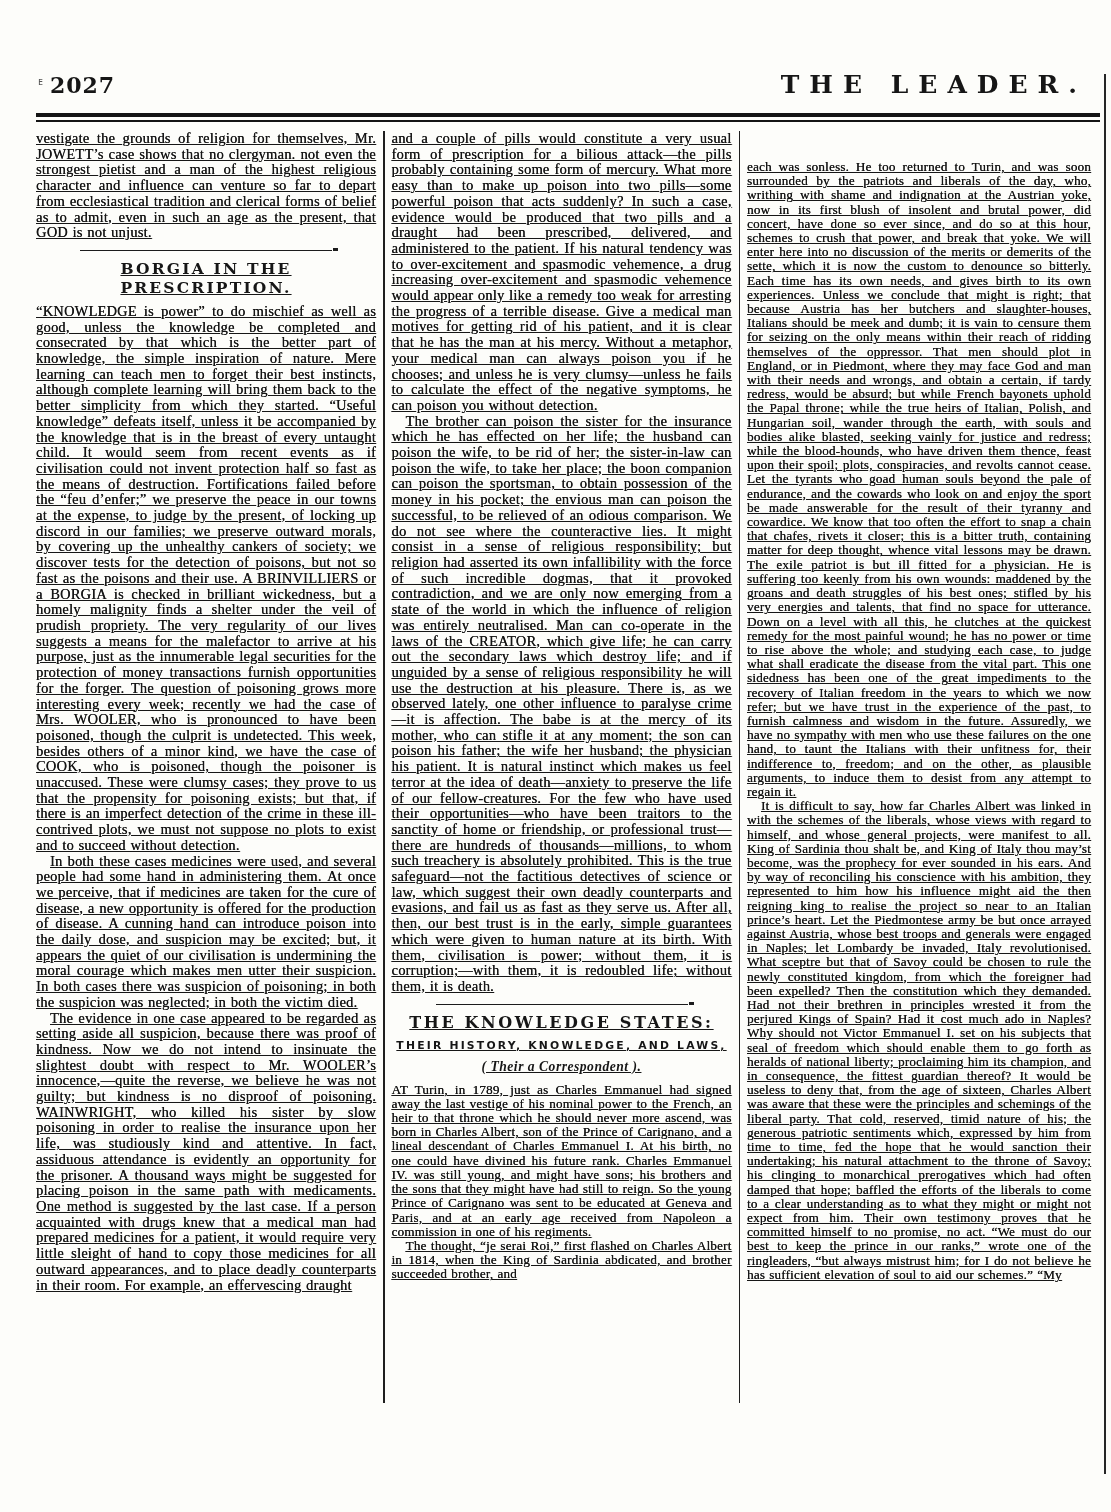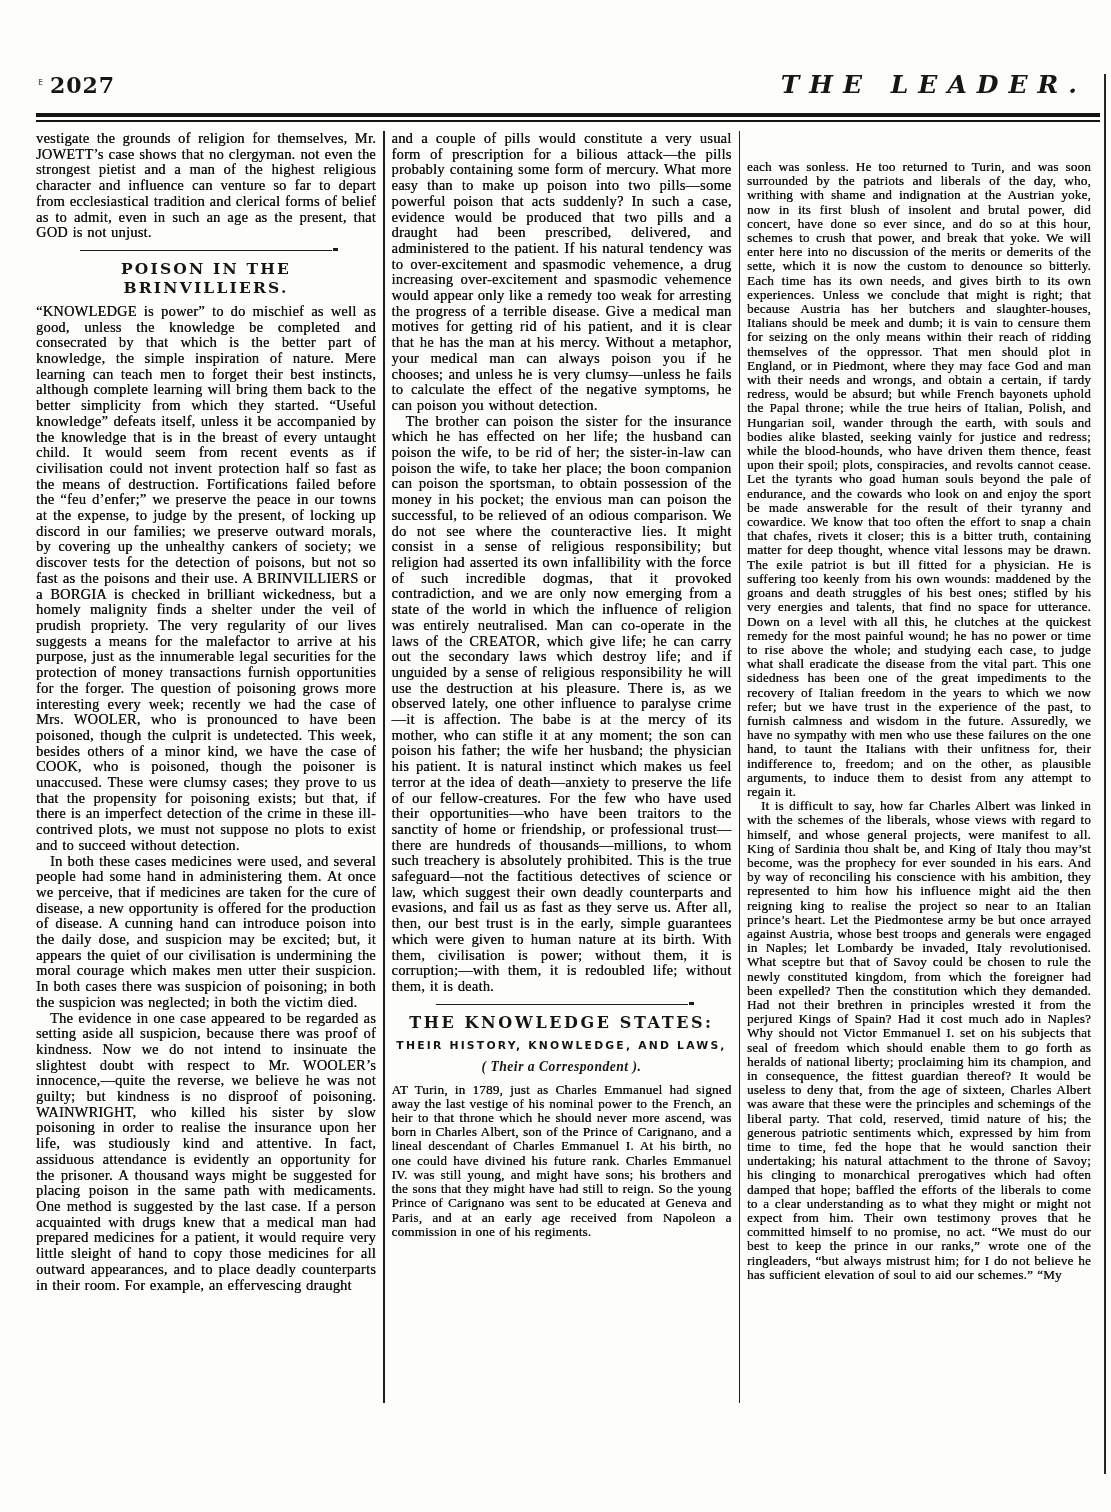--- a/index.html
+++ b/index.html
@@ -18,36 +18,36 @@
   .masthead{
     position:absolute;top:70px;left:38px;right:24px;
     display:flex;align-items:baseline;
   }
   .mh-left{flex:1;display:flex;align-items:baseline;}
   .artifact{font-size:10px;color:#555;margin-right:7px;transform:translateY(-8px);display:inline-block;font-family:"DejaVu Sans",sans-serif;}
   .page-number{font-size:22px;font-weight:bold;letter-spacing:1px;font-family:"DejaVu Serif",serif;}
   .masthead-title{
     flex:0 0 auto;text-align:center;
     font-family:"DejaVu Serif",serif;font-weight:bold;
-    font-size:25px;letter-spacing:10px;white-space:nowrap;font-style:italic;
+    font-size:25px;letter-spacing:10px;white-space:nowrap;
   }
   .mh-right{flex:1;text-align:right;}
   .issue{font-size:20px;font-variant:small-caps;letter-spacing:1.5px;font-family:"DejaVu Serif",serif;}
 
   .double-rule{
     position:absolute;top:113px;left:36px;width:1064px;height:3px;
     border-top:4px solid #141414;border-bottom:2px solid #141414;
   }
 
   
   .columns{
     position:absolute;top:131px;left:36px;width:1066px;
     display:flex;align-items:flex-start;
   }
-  .col{flex:0 0 340px;}
+  .col{flex:0 0 340px;text-decoration:underline;}
   .col3w{flex:0 0 344px;margin-top:29px;}
   .vrule{flex:0 0 1.5px;background:#1e1e1e;height:1272px;margin:0 7px;}
 
   p{margin:0;}
   .editorial{
     font-size:14.4px;line-height:15.7px;text-align:justify;
     letter-spacing:0.25px;word-spacing:0.8px;
     text-shadow:0.25px 0 0 currentColor;
   }
   .smalltext{
@@ -95,36 +95,37 @@
     <div class="masthead-title">THE LEADER.</div>
   </div>
 
   <div class="double-rule"></div>
 
   <div class="columns">
 
     <section class="col">
       <p class="editorial">vestigate the grounds of religion for themselves, Mr. JOWETT’s case shows that no clergyman. not even the strongest pietist and a man of the highest religious character and influence can venture so far to depart from ecclesiastical tradition and clerical forms of belief as to admit, even in such an age as the present, that GOD is not unjust.</p>
       <div class="article-rule"></div>
-      <h2 class="editorial-head">POISON IN THE BRINVILLIERS.</h2>
+      <h2 class="editorial-head">BORGIA IN THE PRESCRIPTION.</h2>
       <p class="editorial">“KNOWLEDGE is power” to do mischief as well as good, unless the knowledge be completed and consecrated by that which is the better part of knowledge, the simple inspiration of nature. Mere learning can teach men to forget their best instincts, although complete learning will bring them back to the better simplicity from which they started. “Useful knowledge” defeats itself, unless it be accompanied by the knowledge that is in the breast of every untaught child. It would seem from recent events as if civilisation could not invent protection half so fast as the means of destruction. Fortifications failed before the “feu d’enfer;” we preserve the peace in our towns at the expense, to judge by the present, of locking up discord in our families; we preserve outward morals, by covering up the unhealthy cankers of society; we discover tests for the detection of poisons, but not so fast as the poisons and their use. A BRINVILLIERS or a BORGIA is checked in brilliant wickedness, but a homely malignity finds a shelter under the veil of prudish propriety. The very regularity of our lives suggests a means for the malefactor to arrive at his purpose, just as the innumerable legal securities for the protection of money transactions furnish opportunities for the forger. The question of poisoning grows more interesting every week; recently we had the case of Mrs. WOOLER, who is pronounced to have been poisoned, though the culprit is undetected. This week, besides others of a minor kind, we have the case of COOK, who is poisoned, though the poisoner is unaccused. These were clumsy cases; they prove to us that the propensity for poisoning exists; but that, if there is an imperfect detection of the crime in these ill-contrived plots, we must not suppose no plots to exist and to succeed without detection.</p>
       <p class="editorial ind">In both these cases medicines were used, and several people had some hand in administering them. At once we perceive, that if medicines are taken for the cure of disease, a new opportunity is offered for the production of disease. A cunning hand can introduce poison into the daily dose, and suspicion may be excited; but, it appears the quiet of our civilisation is undermining the moral courage which makes men utter their suspicion. In both cases there was suspicion of poisoning; in both the suspicion was neglected; in both the victim died.</p>
       <p class="editorial ind">The evidence in one case appeared to be regarded as setting aside all suspicion, because there was proof of kindness. Now we do not intend to insinuate the slightest doubt with respect to Mr. WOOLER’s innocence,—quite the reverse, we believe he was not guilty; but kindness is no disproof of poisoning. WAINWRIGHT, who killed his sister by slow poisoning in order to realise the insurance upon her life, was studiously kind and attentive. In fact, assiduous attendance is evidently an opportunity for the prisoner. A thousand ways might be suggested for placing poison in the same path with medicaments. One method is suggested by the last case. If a person acquainted with drugs knew that a medical man had prepared medicines for a patient, it would require very little sleight of hand to copy those medicines for all outward appearances, and to place deadly counterparts in their room. For example, an effervescing draught</p>
     </section>
 
     <div class="vrule"></div>
 
     <section class="col">
       <p class="editorial">and a couple of pills would constitute a very usual form of prescription for a bilious attack—the pills probably containing some form of mercury. What more easy than to make up poison into two pills—some powerful poison that acts suddenly? In such a case, evidence would be produced that two pills and a draught had been prescribed, delivered, and administered to the patient. If his natural tendency was to over-excitement and spasmodic vehemence, a drug increasing over-excitement and spasmodic vehemence would appear only like a remedy too weak for arresting the progress of a terrible disease. Give a medical man motives for getting rid of his patient, and it is clear that he has the man at his mercy. Without a metaphor, your medical man can always poison you if he chooses; and unless he is very clumsy—unless he fails to calculate the effect of the negative symptoms, he can poison you without detection.</p>
       <p class="editorial ind">The brother can poison the sister for the insurance which he has effected on her life; the husband can poison the wife, to be rid of her; the sister-in-law can poison the wife, to take her place; the boon companion can poison the sportsman, to obtain possession of the money in his pocket; the envious man can poison the successful, to be relieved of an odious comparison. We do not see where the counteractive lies. It might consist in a sense of religious responsibility; but religion had asserted its own infallibility with the force of such incredible dogmas, that it provoked contradiction, and we are only now emerging from a state of the world in which the influence of religion was entirely neutralised. Man can co-operate in the laws of the CREATOR, which give life; he can carry out the secondary laws which destroy life; and if unguided by a sense of religious responsibility he will use the destruction at his pleasure. There is, as we observed lately, one other influence to paralyse crime—it is affection. The babe is at the mercy of its mother, who can stifle it at any moment; the son can poison his father; the wife her husband; the physician his patient. It is natural instinct which makes us feel terror at the idea of death—anxiety to preserve the life of our fellow-creatures. For the few who have used their opportunities—who have been traitors to the sanctity of home or friendship, or professional trust—there are hundreds of thousands—millions, to whom such treachery is absolutely prohibited. This is the true safeguard—not the factitious detectives of science or law, which suggest their own deadly counterparts and evasions, and fail us as fast as they serve us. After all, then, our best trust is in the early, simple guarantees which were given to human nature at its birth. With them, civilisation is power; without them, it is corruption;—with them, it is redoubled life; without them, it is death.</p>
       <div class="article-rule"></div>
       <h2 class="sard-head">THE KNOWLEDGE STATES:</h2>
       <h3 class="sard-sub">THEIR HISTORY, KNOWLEDGE, AND LAWS,</h3>
       <div class="byline">( Their a Correspondent ).</div>
       <p class="smalltext">AT Turin, in 1789, just as Charles Emmanuel had signed away the last vestige of his nominal power to the French, an heir to that throne which he should never more ascend, was born in Charles Albert, son of the Prince of Carignano, and a lineal descendant of Charles Emmanuel I. At his birth, no one could have divined his future rank. Charles Emmanuel IV. was still young, and might have sons; his brothers and the sons that they might have had still to reign. So the young Prince of Carignano was sent to be educated at Geneva and Paris, and at an early age received from Napoleon a commission in one of his regiments.</p>
+      <p class="smalltext ind">The thought, “je serai Roi,” first flashed on Charles Albert in 1814, when the King of Sardinia abdicated, and brother succeeded brother, and</p>
     </section>
 
     <div class="vrule"></div>
 
     <section class="col col3w">
       <p class="smalltext">each was sonless. He too returned to Turin, and was soon surrounded by the patriots and liberals of the day, who, writhing with shame and indignation at the Austrian yoke, now in its first blush of insolent and brutal power, did concert, have done so ever since, and do so at this hour, schemes to crush that power, and break that yoke. We will enter here into no discussion of the merits or demerits of the sette, which it is now the custom to denounce so bitterly. Each time has its own needs, and gives birth to its own experiences. Unless we conclude that might is right; that because Austria has her butchers and slaughter-houses, Italians should be meek and dumb; it is vain to censure them for seizing on the only means within their reach of ridding themselves of the oppressor. That men should plot in England, or in Piedmont, where they may face God and man with their needs and wrongs, and obtain a certain, if tardy redress, would be absurd; but while French bayonets uphold the Papal throne; while the true heirs of Italian, Polish, and Hungarian soil, wander through the earth, with souls and bodies alike blasted, seeking vainly for justice and redress; while the blood-hounds, who have driven them thence, feast upon their spoil; plots, conspiracies, and revolts cannot cease. Let the tyrants who goad human souls beyond the pale of endurance, and the cowards who look on and enjoy the sport be made answerable for the result of their tyranny and cowardice. We know that too often the effort to snap a chain that chafes, rivets it closer; this is a bitter truth, containing matter for deep thought, whence vital lessons may be drawn. The exile patriot is but ill fitted for a physician. He is suffering too keenly from his own wounds: maddened by the groans and death struggles of his best ones; stifled by his very energies and talents, that find no space for utterance. Down on a level with all this, he clutches at the quickest remedy for the most painful wound; he has no power or time to rise above the whole; and studying each case, to judge what shall eradicate the disease from the vital part. This one sidedness has been one of the great impediments to the recovery of Italian freedom in the years to which we now refer; but we have trust in the experience of the past, to furnish calmness and wisdom in the future. Assuredly, we have no sympathy with men who use these failures on the one hand, to taunt the Italians with their unfitness for, their indifference to, freedom; and on the other, as plausible arguments, to induce them to desist from any attempt to regain it.</p>
       <p class="smalltext ind">It is difficult to say, how far Charles Albert was linked in with the schemes of the liberals, whose views with regard to himself, and whose general projects, were manifest to all. King of Sardinia thou shalt be, and King of Italy thou may’st become, was the prophecy for ever sounded in his ears. And by way of reconciling his conscience with his ambition, they represented to him how his influence might aid the then reigning king to realise the project so near to an Italian prince’s heart. Let the Piedmontese army be but once arrayed against Austria, whose best troops and generals were engaged in Naples; let Lombardy be invaded, Italy revolutionised. What sceptre but that of Savoy could be chosen to rule the newly constituted kingdom, from which the foreigner had been expelled? Then the constitution which they demanded. Had not their brethren in principles wrested it from the perjured Kings of Spain? Had it cost much ado in Naples? Why should not Victor Emmanuel I. set on his subjects that seal of freedom which should enable them to go forth as heralds of national liberty; proclaiming him its champion, and in consequence, the fittest guardian thereof? It would be useless to deny that, from the age of sixteen, Charles Albert was aware that these were the principles and schemings of the liberal party. That cold, reserved, timid nature of his; the generous patriotic sentiments which, expressed by him from time to time, fed the hope that he would sanction their undertaking; his natural attachment to the throne of Savoy; his clinging to monarchical prerogatives which had often damped that hope; baffled the efforts of the liberals to come to a clear understanding as to what they might or might not expect from him. Their own testimony proves that he committed himself to no promise, no act. “We must do our best to keep the prince in our ranks,” wrote one of the ringleaders, “but always mistrust him; for I do not believe he has sufficient elevation of soul to aid our schemes.” “My</p>
     </section>
 
   </div>

